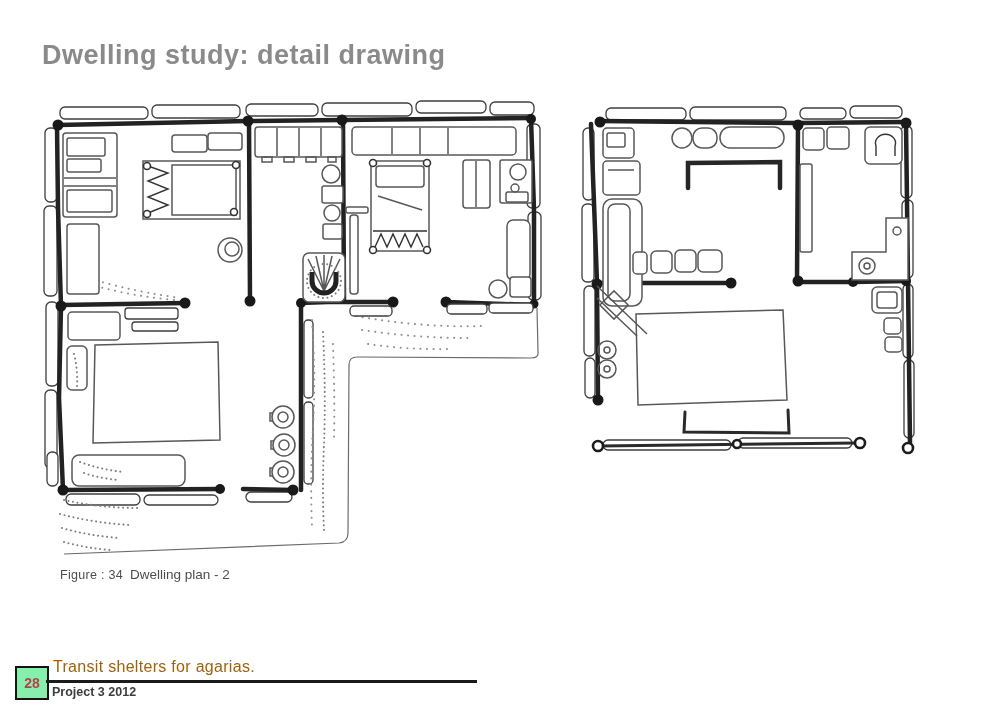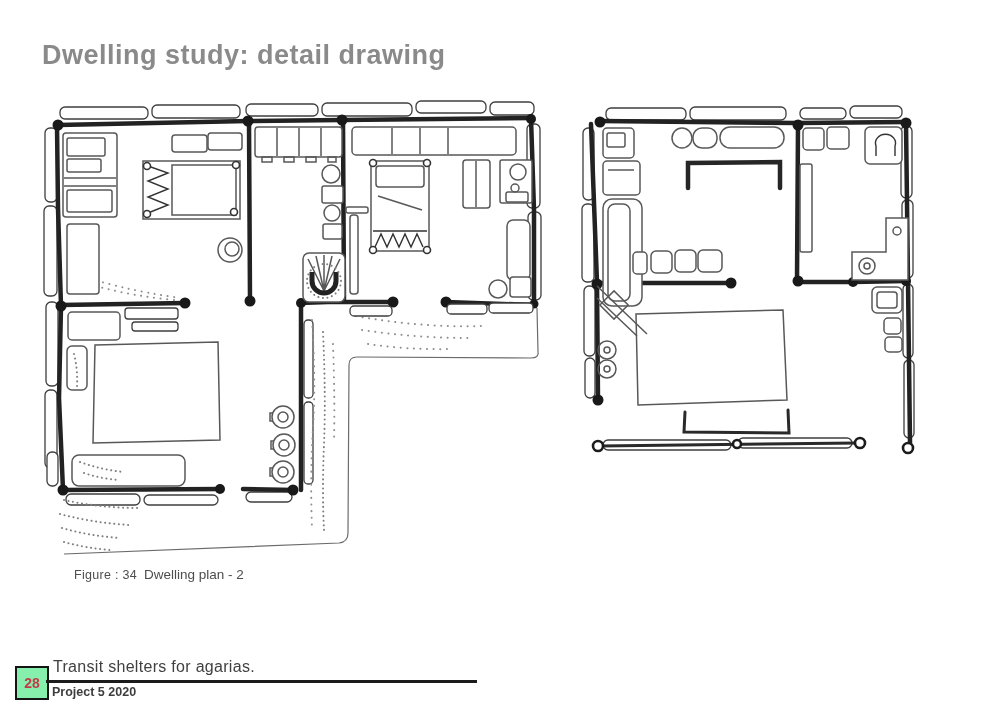--- a/index.html
+++ b/index.html
@@ -2,30 +2,30 @@
 <html><head>
 <meta charset="utf-8">
 <style>
   html,body{margin:0;padding:0;background:#ffffff;}
   .page{position:relative;width:1000px;height:707px;background:#ffffff;overflow:hidden;
         font-family:"Liberation Sans", sans-serif;padding-left:25px;}
   .title{position:absolute;left:42px;top:40px;margin:0;font-size:27px;font-weight:700;
          letter-spacing:.5px;color:#8a8a8a;}
   .plan{position:absolute;}
   .caption{position:absolute;display:flex;gap:7px;align-items:baseline;color:#4d4d4d;}
-  .cap1{left:74px;top:567px;}
+  .cap1{left:60px;top:567px;}
   .cap2{left:587px;top:562px;}
   .cap-prefix{font-size:12.5px;letter-spacing:.3px;}
   .cap1 .cap-label{font-size:13.5px;}
   .cap2 .cap-label{font-size:15.5px;}
   .footer-box{position:absolute;left:15px;top:666px;width:30px;height:30px;border:2.5px solid #141414;
               background:#86efac;display:flex;align-items:center;justify-content:center;text-align:right;}
   .footer-num{color:#c13b4c;font-size:14px;font-weight:600;}
   .footer-line{position:absolute;left:46px;top:680px;width:431px;height:3px;background:#1b1b1b;}
-  .footer-title{position:absolute;left:53px;top:658px;font-size:16px;color:#404040;letter-spacing:.3px;}
+  .footer-title{position:absolute;left:53px;top:658px;font-size:16px;color:#a16207;letter-spacing:.3px;}
   .footer-sub{position:absolute;left:52px;top:685px;font-size:12.5px;font-weight:700;color:#3d3d3d;}
   
   .w{stroke:#222;stroke-width:4.5;fill:none;stroke-linecap:round;stroke-linejoin:round;}
   .w3{stroke:#2a2a2a;stroke-width:3;fill:none;stroke-linecap:round;}
   .slat{fill:#fefefe;stroke:#3e3e3e;stroke-width:1.3;}
   .f{stroke:#585858;stroke-width:1.5;fill:none;}
   .ff{stroke:#585858;stroke-width:1.5;fill:#fff;}
   .fd{stroke:#333;stroke-width:1.4;fill:none;}
   .dk{stroke:#262626;stroke-width:4.5;fill:none;stroke-linecap:round;}
   .dot{fill:#191919;}
@@ -311,15 +311,15 @@
   <div class="caption cap1">
     <span class="cap-prefix">Figure : 34</span>
     <span class="cap-label">Dwelling plan - 2</span>
   </div>
 
   <div class="footer-box">
     <span class="footer-num">28</span>
   </div>
   <div class="footer-line"></div>
   <div class="footer-title">Transit shelters for agarias.</div>
-  <div class="footer-sub">Project 5 2020</div>
+  <div class="footer-sub">Project 3 2012</div>
 
 </div>
 
 </body></html>

